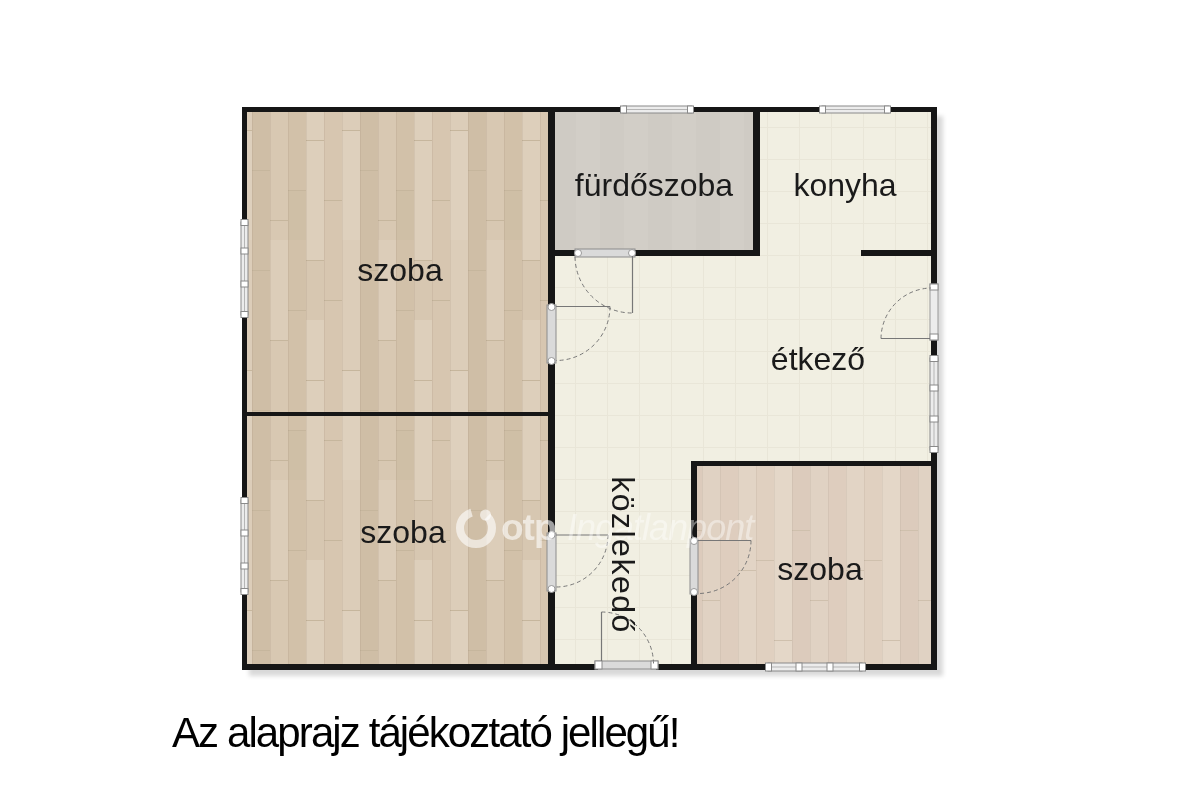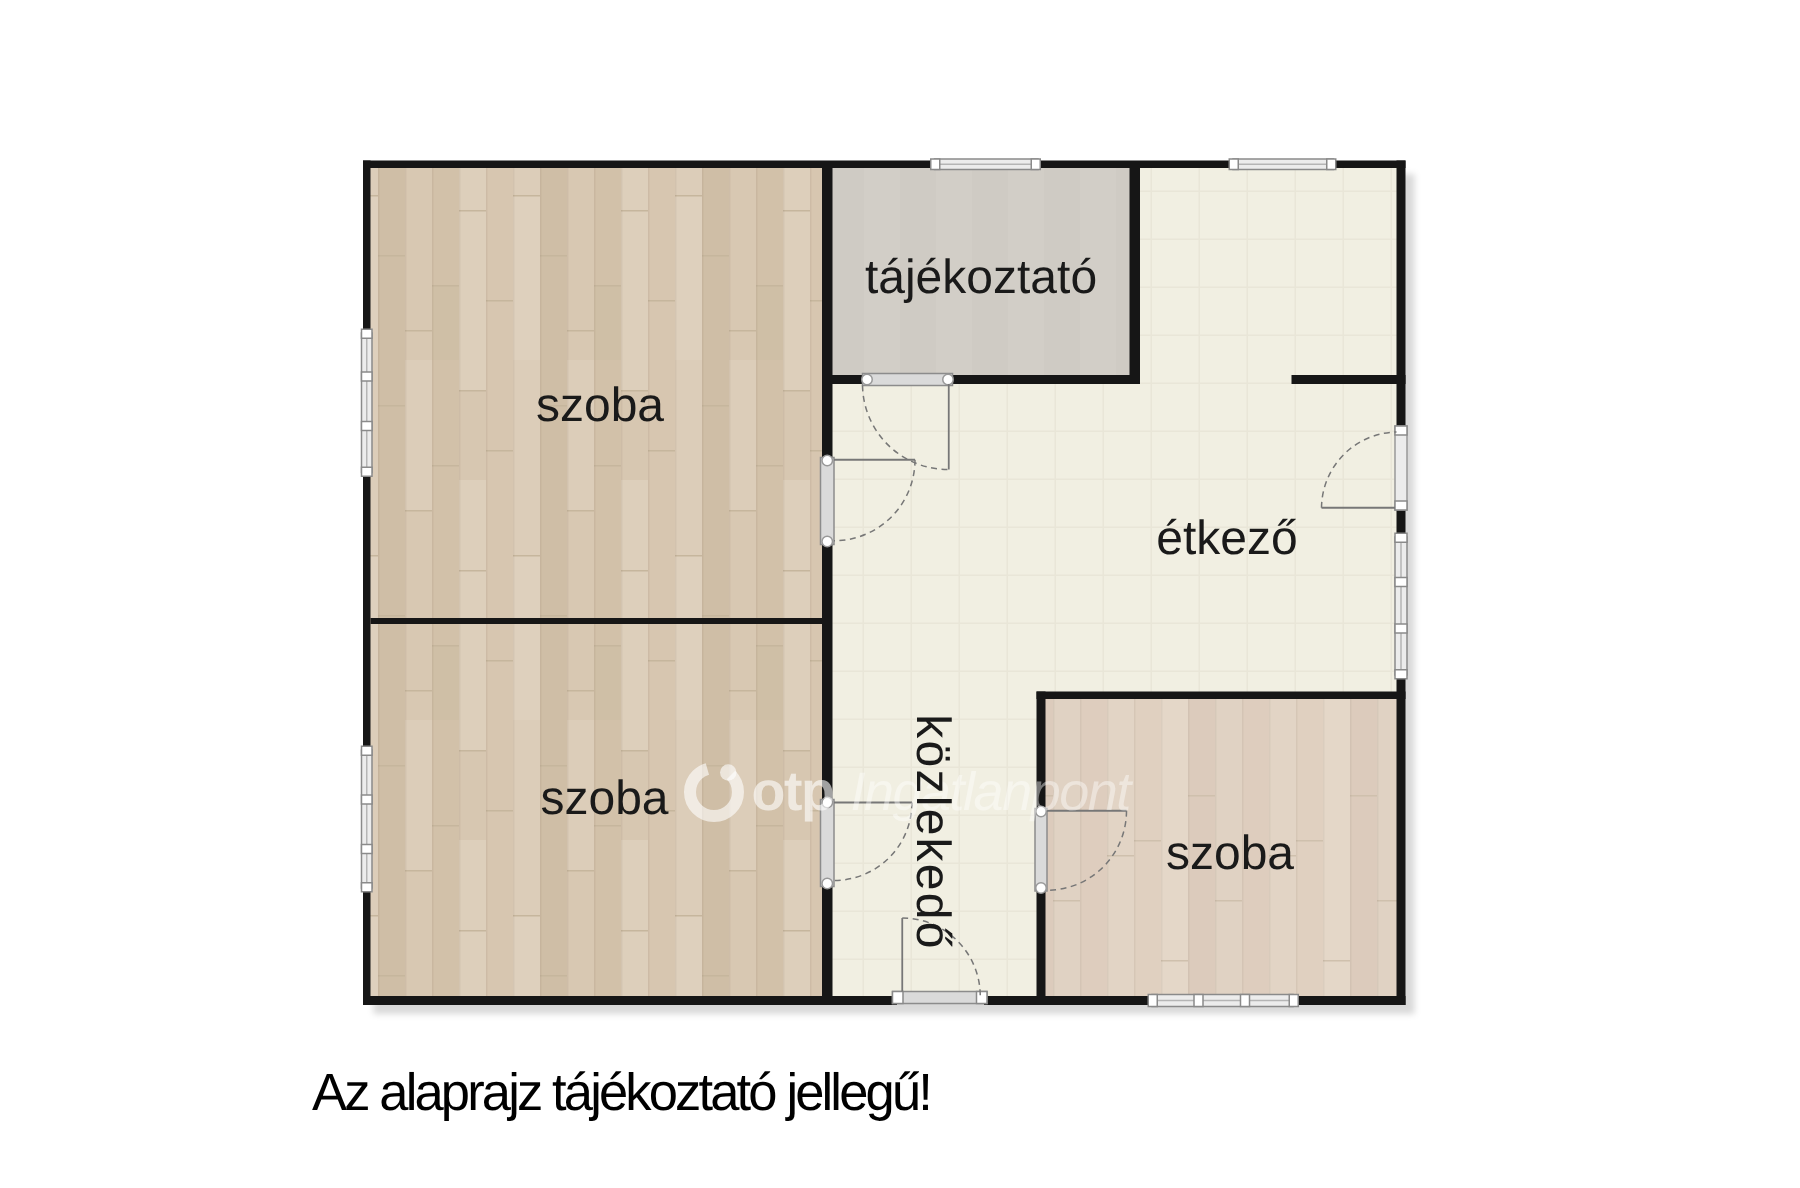--- a/index.html
+++ b/index.html
@@ -1,19 +1,19 @@
 <!DOCTYPE html>
 <html><head>
 <meta charset="utf-8">
 <style>
   html,body{margin:0;padding:0;background:#fff;}
   #page{position:relative;width:1200px;height:792px;background:#fff;overflow:hidden;font-family:"Liberation Sans",sans-serif;}
   .label{position:absolute;font-size:32px;color:#1a1a1a;white-space:nowrap;transform:translate(-50%,-50%);}
   .vlabel{position:absolute;font-size:32px;color:#1a1a1a;white-space:nowrap;transform:translate(-50%,-50%) rotate(90deg);letter-spacing:1.5px;}
-  #caption{position:absolute;left:172px;top:709px;font-size:35px;letter-spacing:-1.9px;color:#000;margin-left:36px;}
+  #caption{position:absolute;left:172px;top:709px;font-size:42px;letter-spacing:-1.9px;color:#000;}
   #wm{position:absolute;left:455px;top:503px;color:rgba(255,255,255,0.60);white-space:nowrap;}
 </style>
 </head>
 <body>
 <div id="page">
 <svg width="1200" height="792" viewBox="0 0 1200 792" style="position:absolute;left:0;top:0">
 <defs>
 <filter id="blur3" x="-10%" y="-10%" width="130%" height="130%">
           <feGaussianBlur stdDeviation="2.2"></feGaussianBlur>
         </filter>
@@ -261,22 +261,23 @@
 <circle cx="21" cy="25" r="16" stroke-width="8" stroke-dasharray="83 18" transform="rotate(-45 21 25)"></circle>
 </g>
 <circle cx="30.5" cy="12" r="5.5" fill="rgba(255,255,255,0.60)"></circle>
 <text x="46" y="37" font-family="Liberation Sans, sans-serif" font-size="37" font-weight="bold" letter-spacing="-1" fill="rgba(255,255,255,0.60)">otp</text>
 <text x="112" y="37" font-family="Liberation Sans, sans-serif" font-size="36" font-style="italic" letter-spacing="-1" fill="rgba(255,255,255,0.42)">Ingatlanpont</text>
 </svg>
 </div>
 
 <div class="label" style="left:400px;top:270px">szoba</div>
 
-<div class="label" style="left:654px;top:185px">tájékoztató</div>
-
+<div class="label" style="left:654px;top:185px">fürdőszoba</div>
+
+<div class="label" style="left:845px;top:185px">konyha</div>
 
 <div class="label" style="left:818px;top:359px">étkező</div>
 
 <div class="label" style="left:403px;top:532px">szoba</div>
 
 <div class="vlabel" style="left:622px;top:555px">közlekedő</div>
 
 <div class="label" style="left:820px;top:569px">szoba</div>
 
 <div id="caption">Az alaprajz tájékoztató jellegű!</div>

